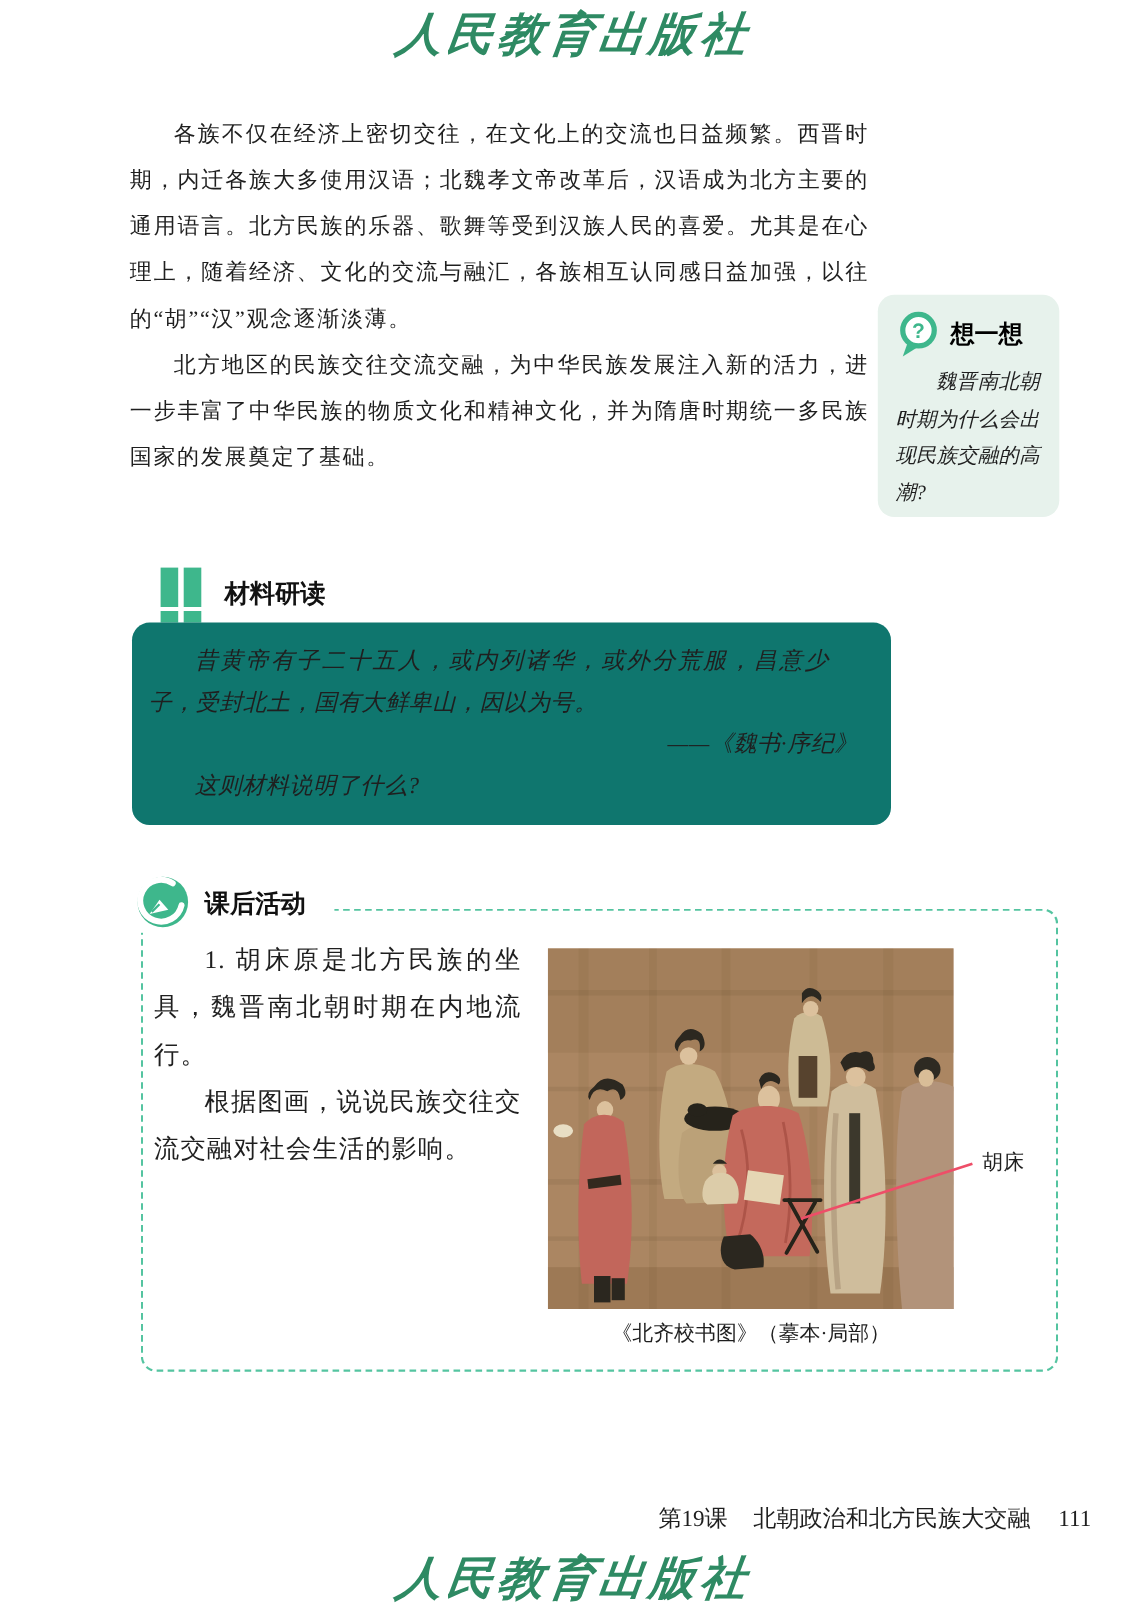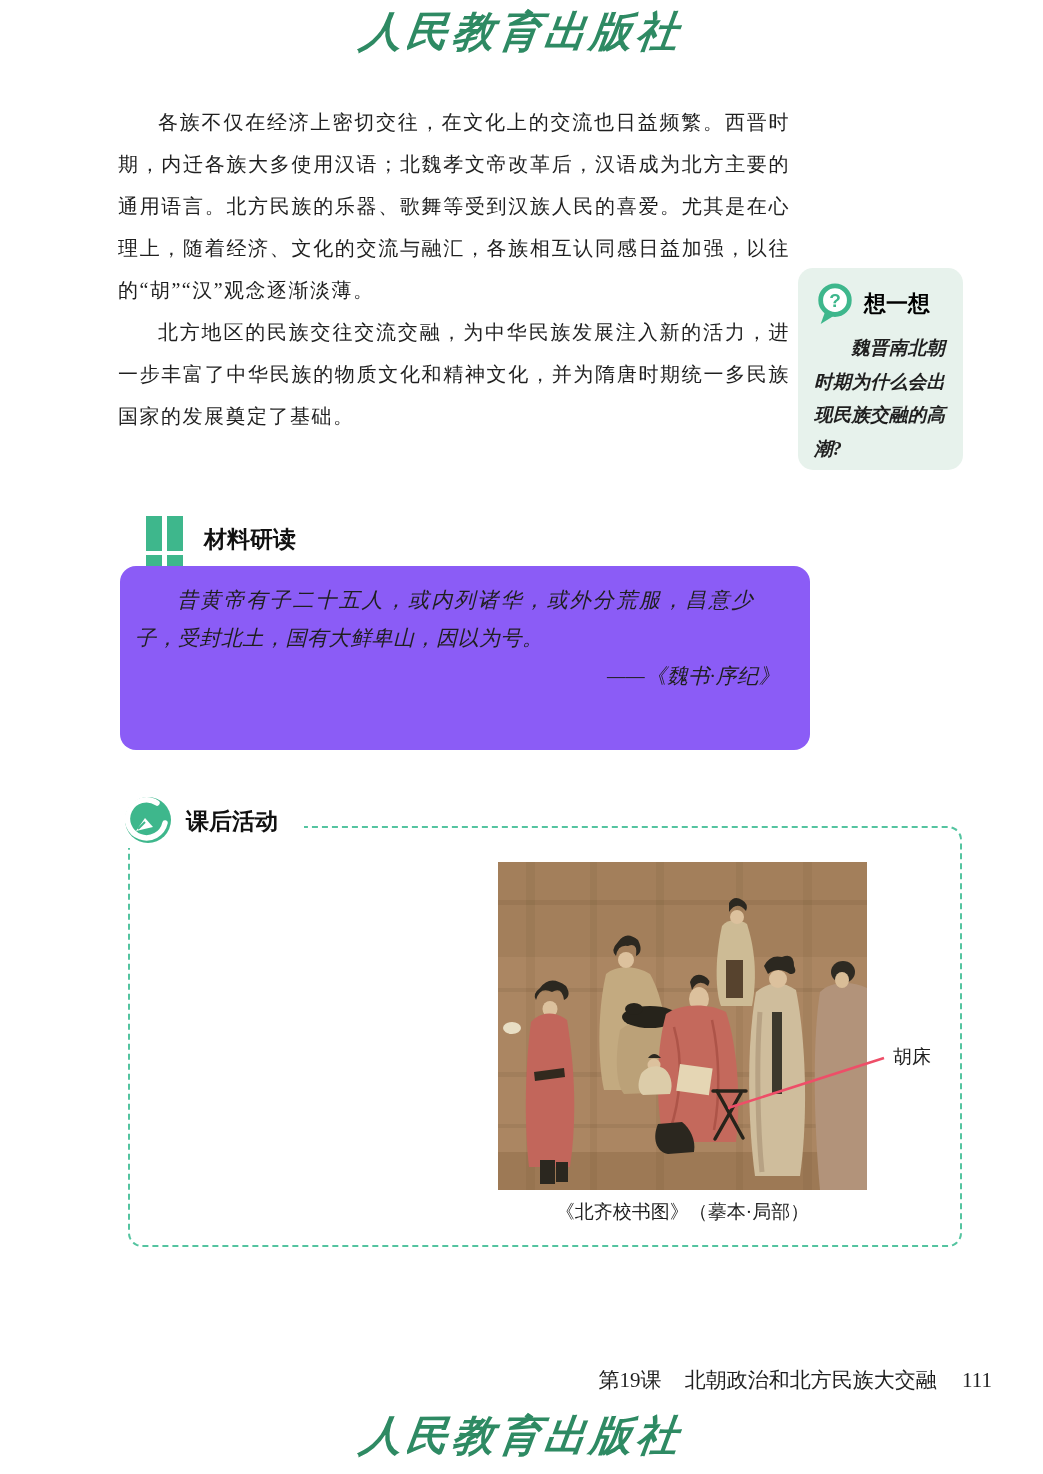--- a/index.html
+++ b/index.html
@@ -19,29 +19,29 @@
   .main-text p{margin:0;font-size:20px;line-height:42px;letter-spacing:1.5px;
                text-indent:2em;text-align:justify;}
 
   
   .think-box{left:798px;top:268px;width:165px;height:202px;background:#e7f2ec;
              border-radius:15px;box-sizing:border-box;padding:13px 18px 0 16px;}
   .think-header{display:flex;align-items:center;gap:8px;}
   .qicon{width:42px;height:46px;flex:none;}
   .box-title{font-family:"Liberation Sans",sans-serif;font-size:22px;font-weight:800;color:#000000;white-space:nowrap;}
   .think-question{margin:5px 0 0;font-size:18.5px;line-height:33.5px;text-indent:2em;
-                  text-align:justify;font-style:italic;font-weight:bold;}
+                  text-align:justify;font-style:italic;}
 
   
   .material-header{left:146px;top:514px;display:flex;align-items:flex-start;gap:21px;}
   .mat-icon{width:37px;height:50px;display:flex;gap:5px;margin-top:2px;}
   .mat-icon i{flex:1;background:linear-gradient(to bottom,#3eb78c 0,#3eb78c 71%,#ffffff 71%,#ffffff 78%,#3eb78c 78%,#3eb78c 100%);}
   .section-title{font-family:"Liberation Sans",sans-serif;font-size:23px;font-weight:800;
                  color:#111;line-height:50px;white-space:nowrap;}
-  .material-box{left:120px;top:566px;width:690px;height:184px;background:#8b5cf6;
+  .material-box{left:120px;top:566px;width:690px;height:184px;background:#0f766e;
                 border-radius:16px;box-sizing:border-box;padding:15px 0 0 15px;}
   .material-box p{margin:0;width:618px;font-size:21px;line-height:38px;letter-spacing:.5px;
                   font-style:italic;text-align:justify;}
   .material-box p.q-indent{text-indent:2em;}
   .material-box p.source{width:645px;text-align:right;font-style:italic;}
 
   
   .activity-dashed{left:128px;top:826px;width:834px;height:421px;border:2px dashed #54c4a0;
                    border-radius:14px;box-sizing:border-box;z-index:1;}
   .activity-label-bg{left:122px;top:788px;width:182px;height:60px;background:#fff;z-index:2;}
@@ -87,32 +87,37 @@
   <div class="abs material-header">
     <div class="mat-icon">
         <i></i>
         <i></i>
       </div>
     <span class="section-title">材料研读</span>
   </div>
   <div class="abs material-box">
     <p class="q-indent">昔黄帝有子二十五人，或内列诸华，或外分荒服，昌意少子，受封北土，国有大鲜卑山，因以为号。</p>
     <p class="source">——《魏书·序纪》</p>
+    <p class="q-indent">这则材料说明了什么?</p>
   </div>
 
   <div class="abs activity-dashed"></div>
   <div class="abs activity-label-bg"></div>
   <svg class="abs act-icon" viewBox="0 0 48 48">
     <circle cx="24" cy="24" r="23" fill="#3eb78c"></circle>
     <path d="M33 7 A19 19 0 1 0 41 27" fill="none" stroke="#ffffff" stroke-width="5.5" stroke-linecap="round"></path>
     <path d="M12 35 L21 22 L29 31 Z" fill="#ffffff"></path>
     <line x1="14" y1="33" x2="21" y2="26" stroke="#3eb78c" stroke-width="2"></line>
   </svg>
   <span class="abs section-title act-title">课后活动</span>
 
+  <div class="abs activity-text">
+    <p>1. 胡床原是北方民族的坐具，魏晋南北朝时期在内地流行。</p>
+    <p>根据图画，说说民族交往交流交融对社会生活的影响。</p>
+  </div>
 
   <svg class="abs painting" viewBox="0 0 369 328" preserveAspectRatio="none">
     <rect width="369" height="328" fill="#ab8662"></rect>
     <rect width="369" height="95" fill="#9d7a55" opacity="0.55"></rect>
     <rect y="290" width="369" height="38" fill="#8b6b48" opacity="0.45"></rect>
     <g fill="#40300f" opacity="0.06">
       <rect x="28" width="9" height="328"></rect>
         <rect x="92" width="7" height="328"></rect>
       <rect x="158" width="8" height="328"></rect>
         <rect x="238" width="7" height="328"></rect>

